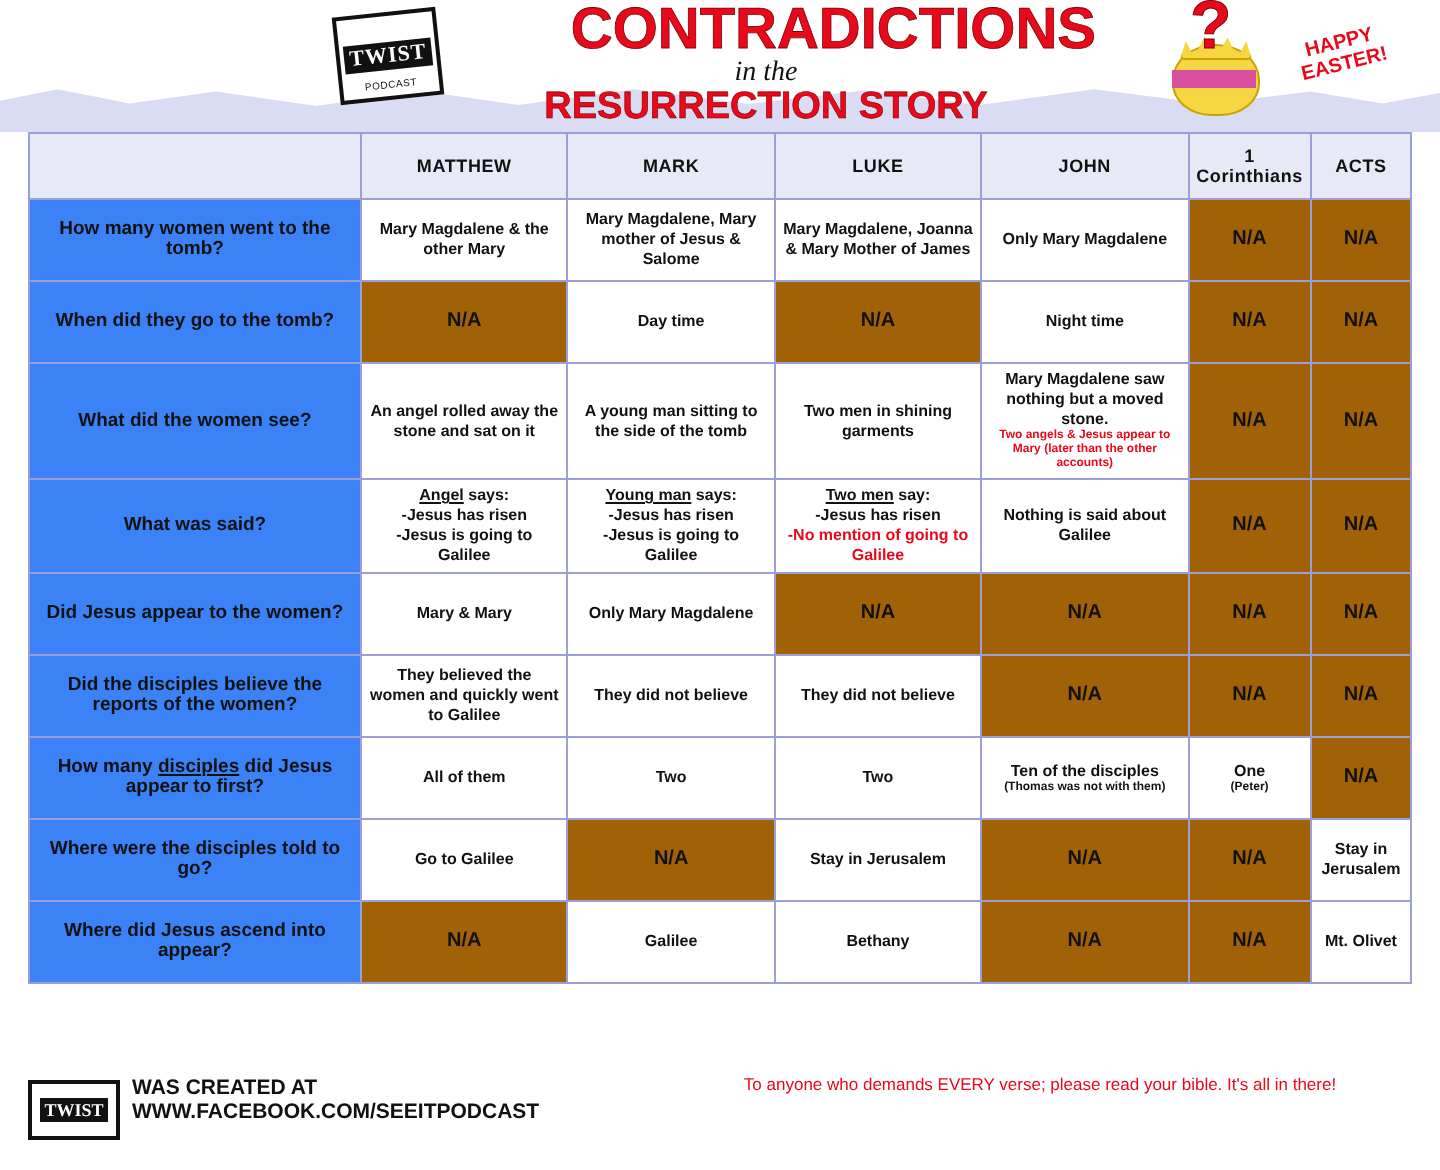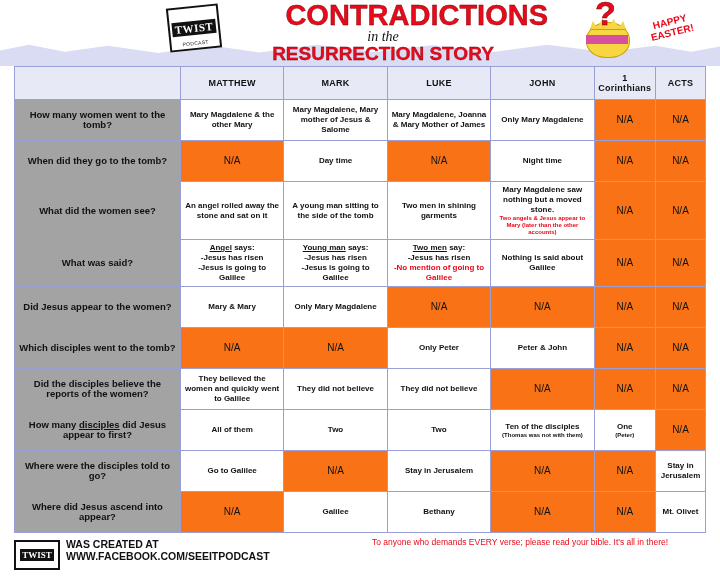--- a/index.html
+++ b/index.html
@@ -185,37 +185,37 @@
     font-size: 9px;
     letter-spacing: 0.3px;
     height: 26px;
   }
   .col-q { width: 146px; }
   .col-d { width: 91px; }
   .col-c { width: 54px; }
   .col-a { width: 44px; }
 
   td.qcell {
-    background: #a3a3a3;
+    background: #3b82f6;
     color: #0b1a8a;
     font-weight: bold;
     font-size: 9.5px;
     text-align: left;
     padding-left: 9px;
     line-height: 11.5px;
   }
   td.ans {
     background: #ffffff;
     font-weight: bold;
     font-size: 8px;
   }
   td.na {
-    background: #f97316;
+    background: #a16207;
     color: #b9bee3;
-    font-weight: normal;
+    font-weight: bold;
     font-size: 10px;
   }
   .al { text-align: left; margin-left: 12px; }
   .u { text-decoration: underline; }
   .red { color: #e8091a; }
   .tiny { font-size: 6px; line-height: 7px; font-weight: bold; }
   .rowtall td { height: 34px; }
 
   
   .footer {
@@ -377,29 +377,20 @@
       <tr class="rowtall">
         <td class="qcell">Did Jesus appear to the women?</td>
         <td class="ans">Mary &amp; Mary</td>
         <td class="ans">Only Mary Magdalene</td>
         <td class="na">N/A</td>
         <td class="na">N/A</td>
         <td class="na">N/A</td>
         <td class="na">N/A</td>
       </tr>
 
-      <tr class="rowtall">
-        <td class="qcell">Which disciples went to the tomb?</td>
-        <td class="na">N/A</td>
-        <td class="na">N/A</td>
-        <td class="ans">Only Peter</td>
-        <td class="ans">Peter &amp; John</td>
-        <td class="na">N/A</td>
-        <td class="na">N/A</td>
-      </tr>
 
       <tr class="rowtall">
         <td class="qcell">Did the disciples believe the reports of the women?</td>
         <td class="ans">They believed the women and quickly went to Galilee</td>
         <td class="ans">They did not believe</td>
         <td class="ans">They did not believe</td>
         <td class="na">N/A</td>
         <td class="na">N/A</td>
         <td class="na">N/A</td>
       </tr>

